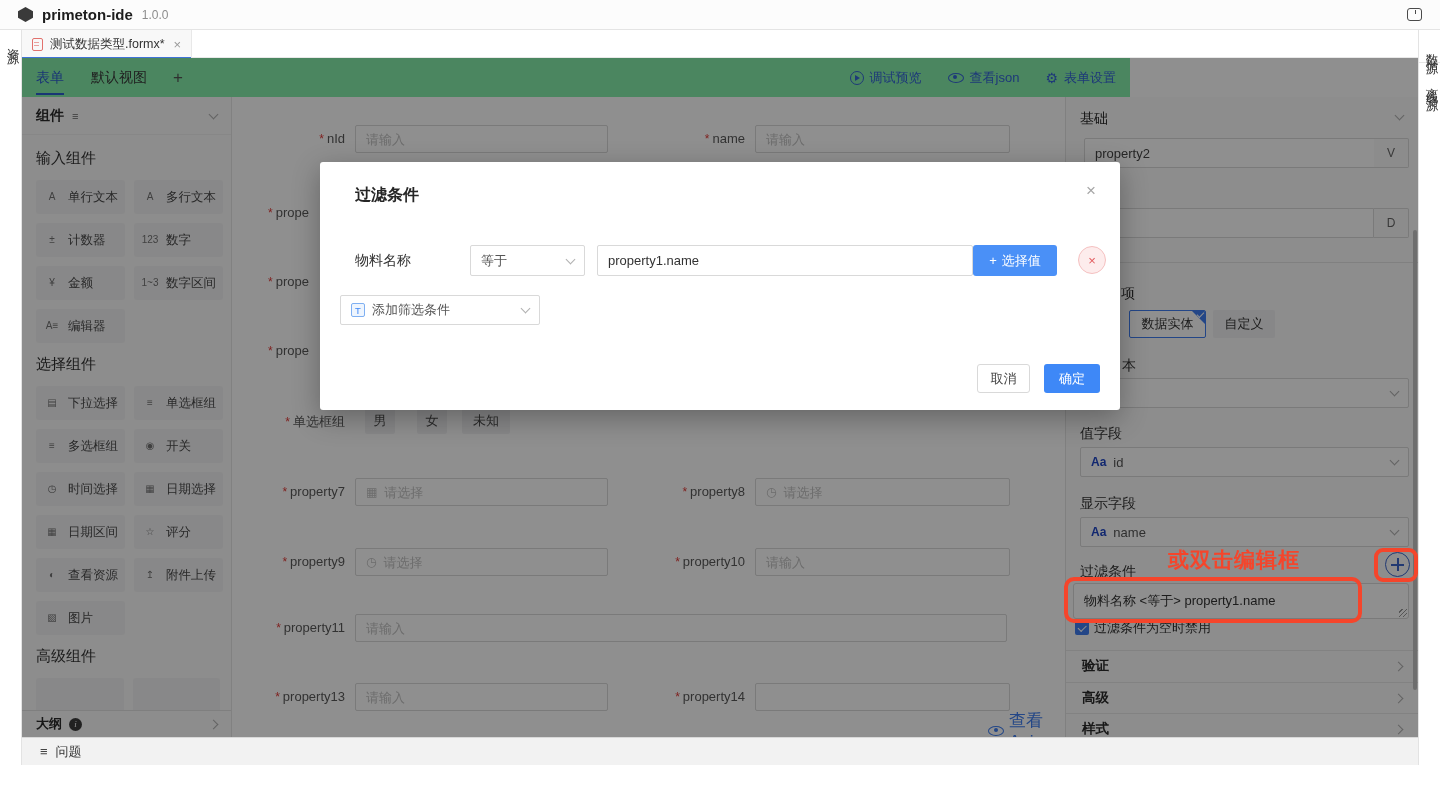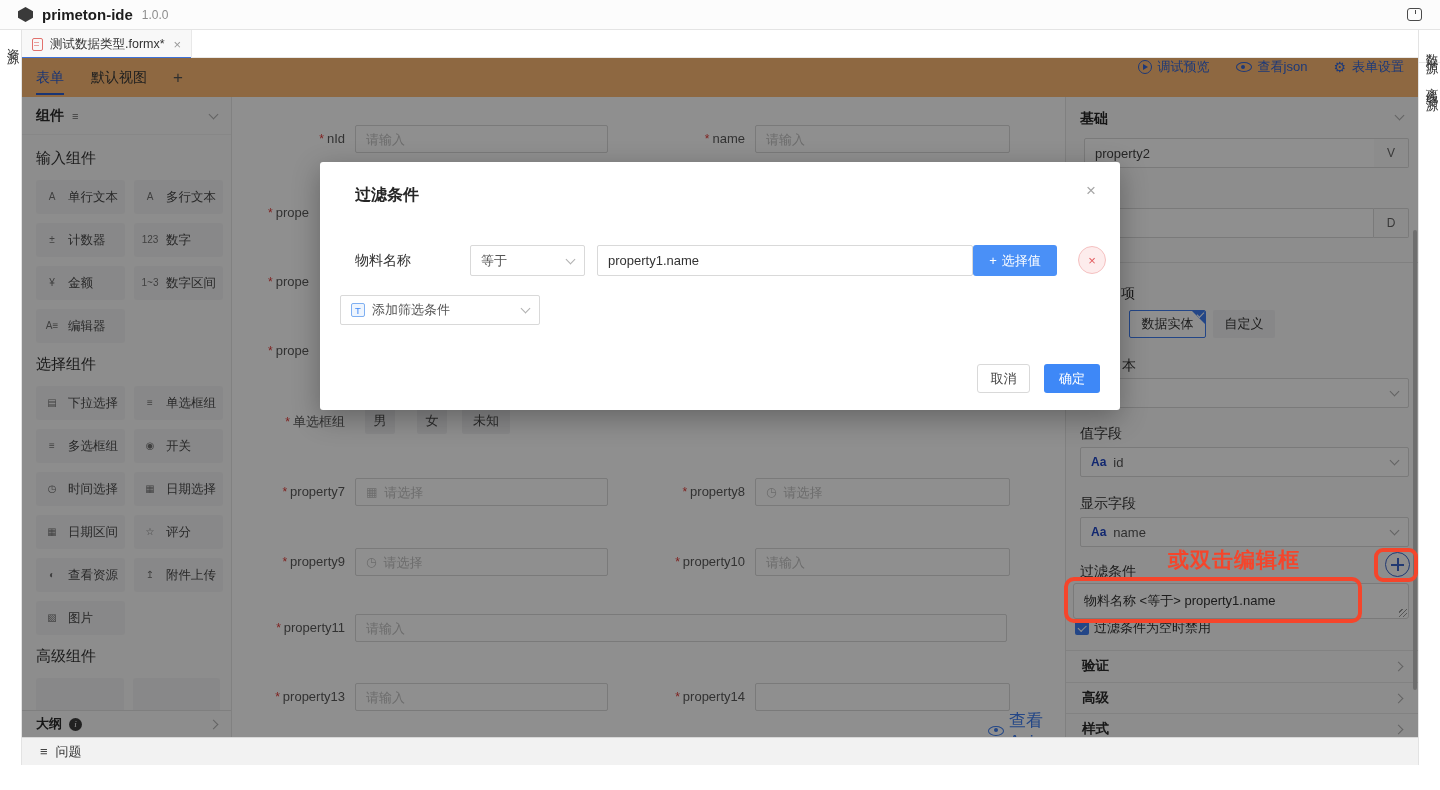--- a/index.html
+++ b/index.html
@@ -22,21 +22,21 @@
 #rstrip .vtab:last-child{border-bottom:none}
 
 #tabrow{position:absolute;left:22px;top:30px;width:1396px;height:28px;background:#fff;border-bottom:1px solid #e8e8e8}
 .doctab{position:absolute;left:0;top:0;width:170px;height:28px;background:#f8f8f8;border-right:1px solid #e8e8e8;display:flex;align-items:center;padding:0 10px;gap:7px}
 .doctab .under{position:absolute;left:0;bottom:-1px;width:100%;height:2px;background:#3f72d8}
 .docic{width:11px;height:13px;border:1.3px solid #e2716d;border-radius:2px;position:relative;flex:none}
 .docic::before{content:"";position:absolute;left:1px;top:3px;width:5px;height:1.2px;background:#e9a19e;box-shadow:0 3px 0 #e9a19e}
 .doctab .ttl{font-size:12.5px;color:#333;white-space:nowrap}
 .doctab .cls{font-size:13px;color:#999;margin-left:2px}
 
-#viewbar{position:absolute;left:22px;top:58px;width:1396px;height:39px;background:#fdba74;display:flex;align-items:flex-start}
+#viewbar{position:absolute;left:22px;top:58px;width:1108px;height:39px;background:#86efac;display:flex;align-items:center}
 .vtabitem{position:relative;height:100%;display:flex;align-items:center;font-size:14px}
 #viewbar .act{color:#2e5fd0;margin-left:14px}
 #viewbar .act .u{position:absolute;left:0;bottom:2px;width:100%;height:2px;background:#2e5fd0}
 #viewbar .pln{color:#3a3a3a;margin-left:27px}
 #viewbar .plus{color:#555;font-size:17px;margin-left:26px}
 .vb-actions{margin-left:auto;display:flex;align-items:center;gap:26px;margin-right:14px;color:#3566d6;font-size:13px}
 .vb-a{display:flex;align-items:center;gap:6px}
 .playic{width:14px;height:14px;border:1.4px solid #3566d6;border-radius:50%;position:relative;flex:none}
 .playic::after{content:"";position:absolute;left:4.5px;top:3px;border-left:5px solid #3566d6;border-top:3px solid transparent;border-bottom:3px solid transparent}
 .eyeic{width:16px;height:10px;border:1.5px solid #3566d6;border-radius:50%;position:relative;flex:none}
@@ -63,21 +63,21 @@
 .req{color:#e23c39;margin-right:3px;font-size:12px}
 .ibox{position:absolute;background:#fff;border:1px solid #d9d9d9;border-radius:2px;display:flex;align-items:center;padding:0 10px;gap:7px}
 .fin{border:0;outline:0;background:transparent;width:100%;font-size:13px;color:#444;font-family:inherit}
 .fin::placeholder{color:#c2c2c2}
 .pfx{color:#c2c2c2;font-size:12px;flex:none;line-height:1}
 .ropt{position:absolute;height:26px;background:#f0f0f2;border-radius:2px;display:flex;align-items:center;justify-content:center;font-size:13px;color:#4a4a4a}
 .apilink{position:absolute;display:flex;align-items:center;gap:5px;font-size:17px;color:#3f7ef0}
 .apilink .eyeic{border-color:#3f7ef0}.apilink .eyeic::after{background:#3f7ef0}
 
 #rightpanel{position:absolute;left:1065px;top:97px;width:353px;height:640px;background:#fbfbfb;border-left:1px solid #e4e4e4;overflow:hidden}
-.ph{position:absolute;font-size:14px;font-weight:bold;color:#262626}
+.ph{position:absolute;font-size:14px;font-weight:normal;color:#262626}
 .plab{position:absolute;font-size:14px;color:#333}
 .sfx{position:absolute;height:30px;background:#fafafa;border:1px solid #d9d9d9;border-left:none;border-radius:0 2px 2px 0;display:flex;align-items:center;justify-content:center;font-size:12px;color:#666}
 .divid{position:absolute;left:0;width:100%;height:1px;background:#e4e4e4}
 .dtab{position:absolute;height:28px;display:flex;align-items:center;justify-content:center;font-size:13px;color:#333;border-radius:2px}
 .dtab.sel{background:#fff;border:1px solid #3f7ef0;overflow:hidden}
 .corner{position:absolute;right:-1px;top:-1px;width:0;height:0;border-top:15px solid #3f7ef0;border-left:15px solid transparent}
 .corner::after{content:"";position:absolute;right:2px;top:-13px;width:6px;height:3px;border-left:1.5px solid #fff;border-bottom:1.5px solid #fff;transform:rotate(-45deg)}
 .dtab.pln2{background:#f1f1f3}
 .aaic{font-size:12px;font-weight:bold;color:#1f46c7;flex:none}
 .pluscirc{position:absolute;width:25px;height:25px;border:1.5px solid #3b66cc;border-radius:50%}

